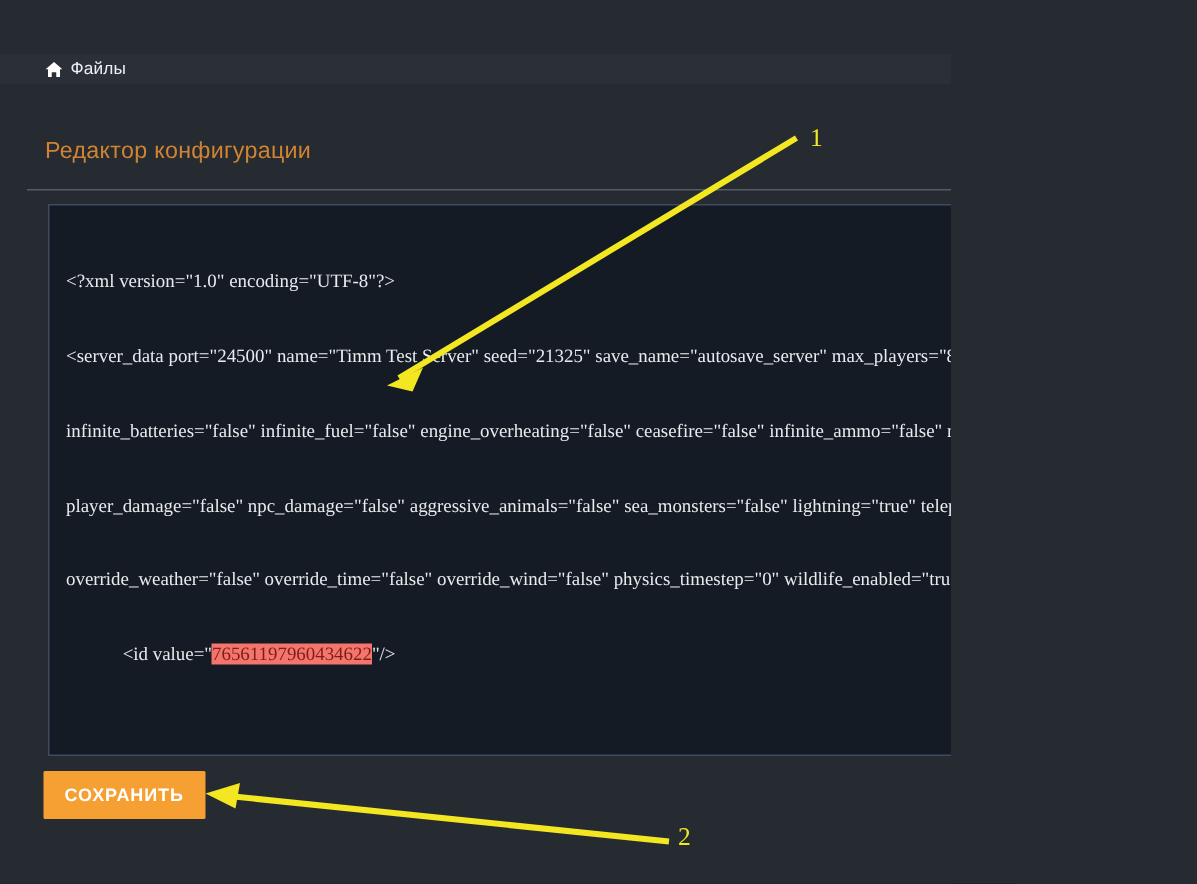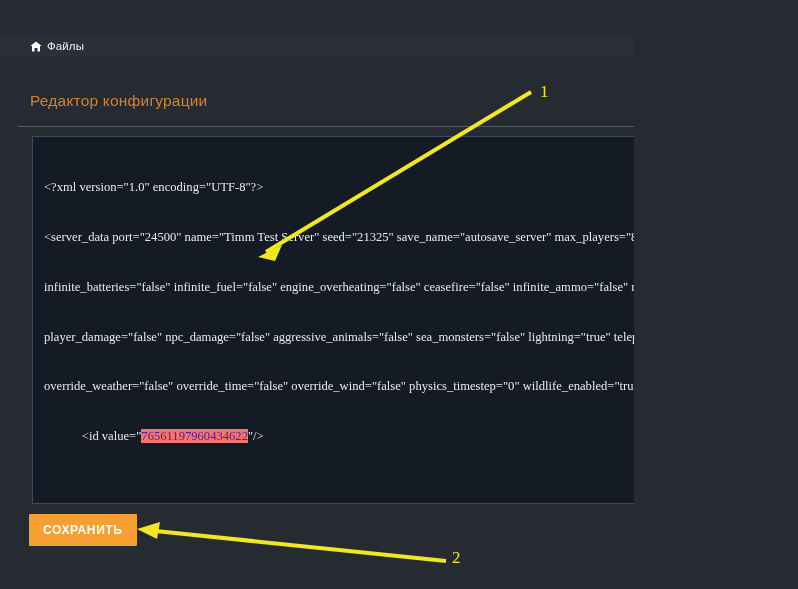--- a/index.html
+++ b/index.html
@@ -85,21 +85,21 @@
     font-size: 12.6px;
     line-height: 16.6px;
     color: #e8eaed;
     white-space: pre;
     padding: 9px 0 0 11px;
     box-sizing: border-box;
   }
   .code .ln { display: block; white-space: pre; }
   .hl {
     background: #f4756b;
-    color: #4c1d95;
+    color: #7f1d1d;
     padding: 0 0px;
   }
 
   
   .save-btn {
     position: absolute;
     left: 29px;
     top: 478px;
     background: #f6a033;
     color: #ffffff;

